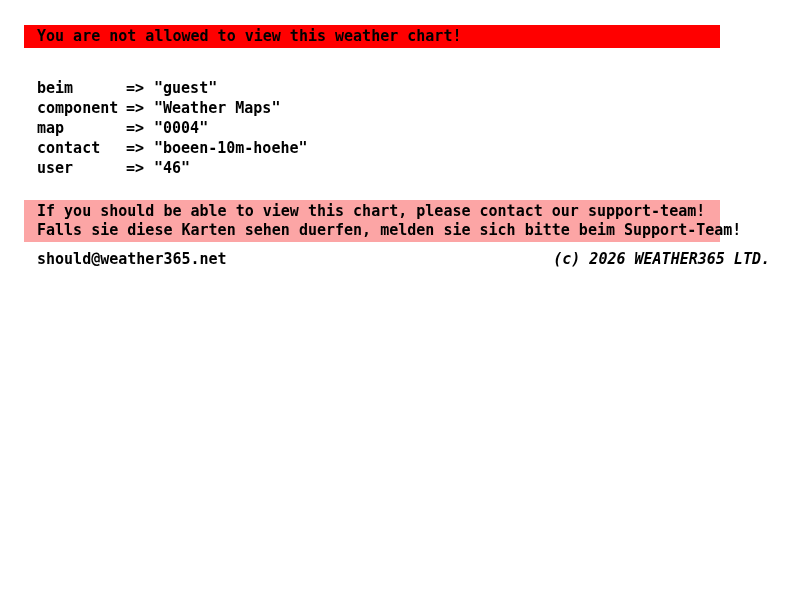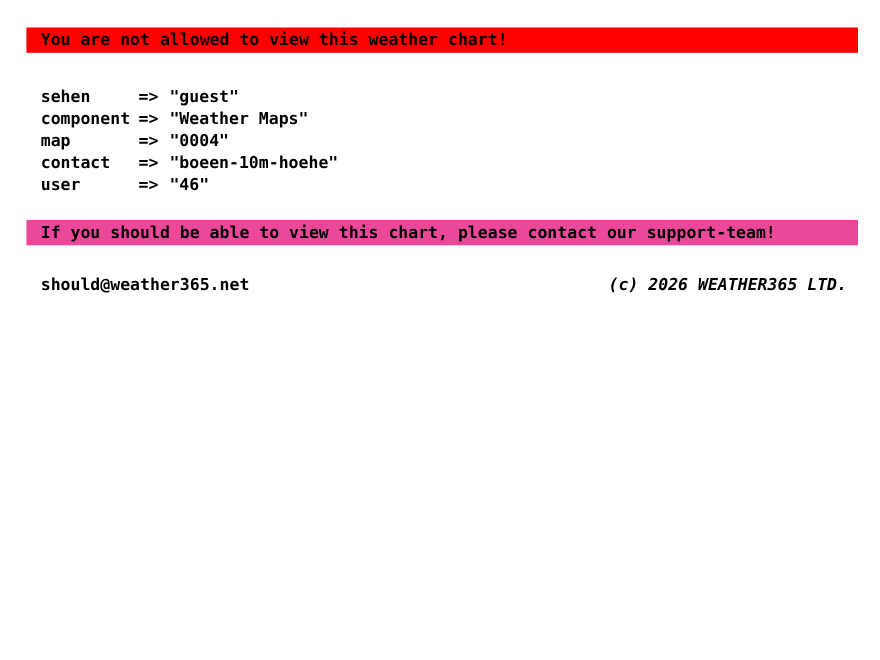--- a/index.html
+++ b/index.html
@@ -13,28 +13,28 @@
     height: 600px;
     overflow: hidden;
     font-family: "DejaVu Sans Mono", "Liberation Mono", monospace;
     font-weight: bold;
     font-size: 15px;
     color: #000000;
   }
   .banner {
     position: absolute;
     left: 24px;
-    width: 756px;
+    width: 696px;
     box-sizing: border-box;
     padding: 2px 13px;
     line-height: 19px;
     white-space: nowrap;
   }
   .banner-error   { top: 25px;  background: #ff0000; }
-  .banner-support { top: 200px; background: #ec4899; }
+  .banner-support { top: 200px; background: #fca5a5; }
 
   .param-block {
     position: absolute;
     left: 37px;
     top: 78px;
     line-height: 20px;
   }
   .param-row { white-space: nowrap; }
   .param-key   { display: inline-block; width: 89px; }
   .param-arrow { display: inline-block; width: 28px; }
@@ -57,34 +57,35 @@
 </style>
 </head>
 <body>
 
 <div class="banner banner-error">
   <div>You are not allowed to view this weather chart!</div>
 </div>
 
 <div class="param-block">
   <div class="param-row">
-    <span class="param-key">sehen</span><span class="param-arrow">=&gt;</span><span class="param-value">"guest"</span>
+    <span class="param-key">beim</span><span class="param-arrow">=&gt;</span><span class="param-value">"guest"</span>
   </div>
   <div class="param-row">
     <span class="param-key">component</span><span class="param-arrow">=&gt;</span><span class="param-value">"Weather Maps"</span>
   </div>
   <div class="param-row">
     <span class="param-key">map</span><span class="param-arrow">=&gt;</span><span class="param-value">"0004"</span>
   </div>
   <div class="param-row">
     <span class="param-key">contact</span><span class="param-arrow">=&gt;</span><span class="param-value">"boeen-10m-hoehe"</span>
   </div>
   <div class="param-row">
     <span class="param-key">user</span><span class="param-arrow">=&gt;</span><span class="param-value">"46"</span>
   </div>
 </div>
 
 <div class="banner banner-support">
   <div>If you should be able to view this chart, please contact our support-team!</div>
+  <div>Falls sie diese Karten sehen duerfen, melden sie sich bitte beim Support-Team!</div>
 </div>
 
 <div class="footer-email">should@weather365.net</div>
 <div class="footer-copyright">(c) 2026 WEATHER365 LTD.</div>
 
 </body></html>

